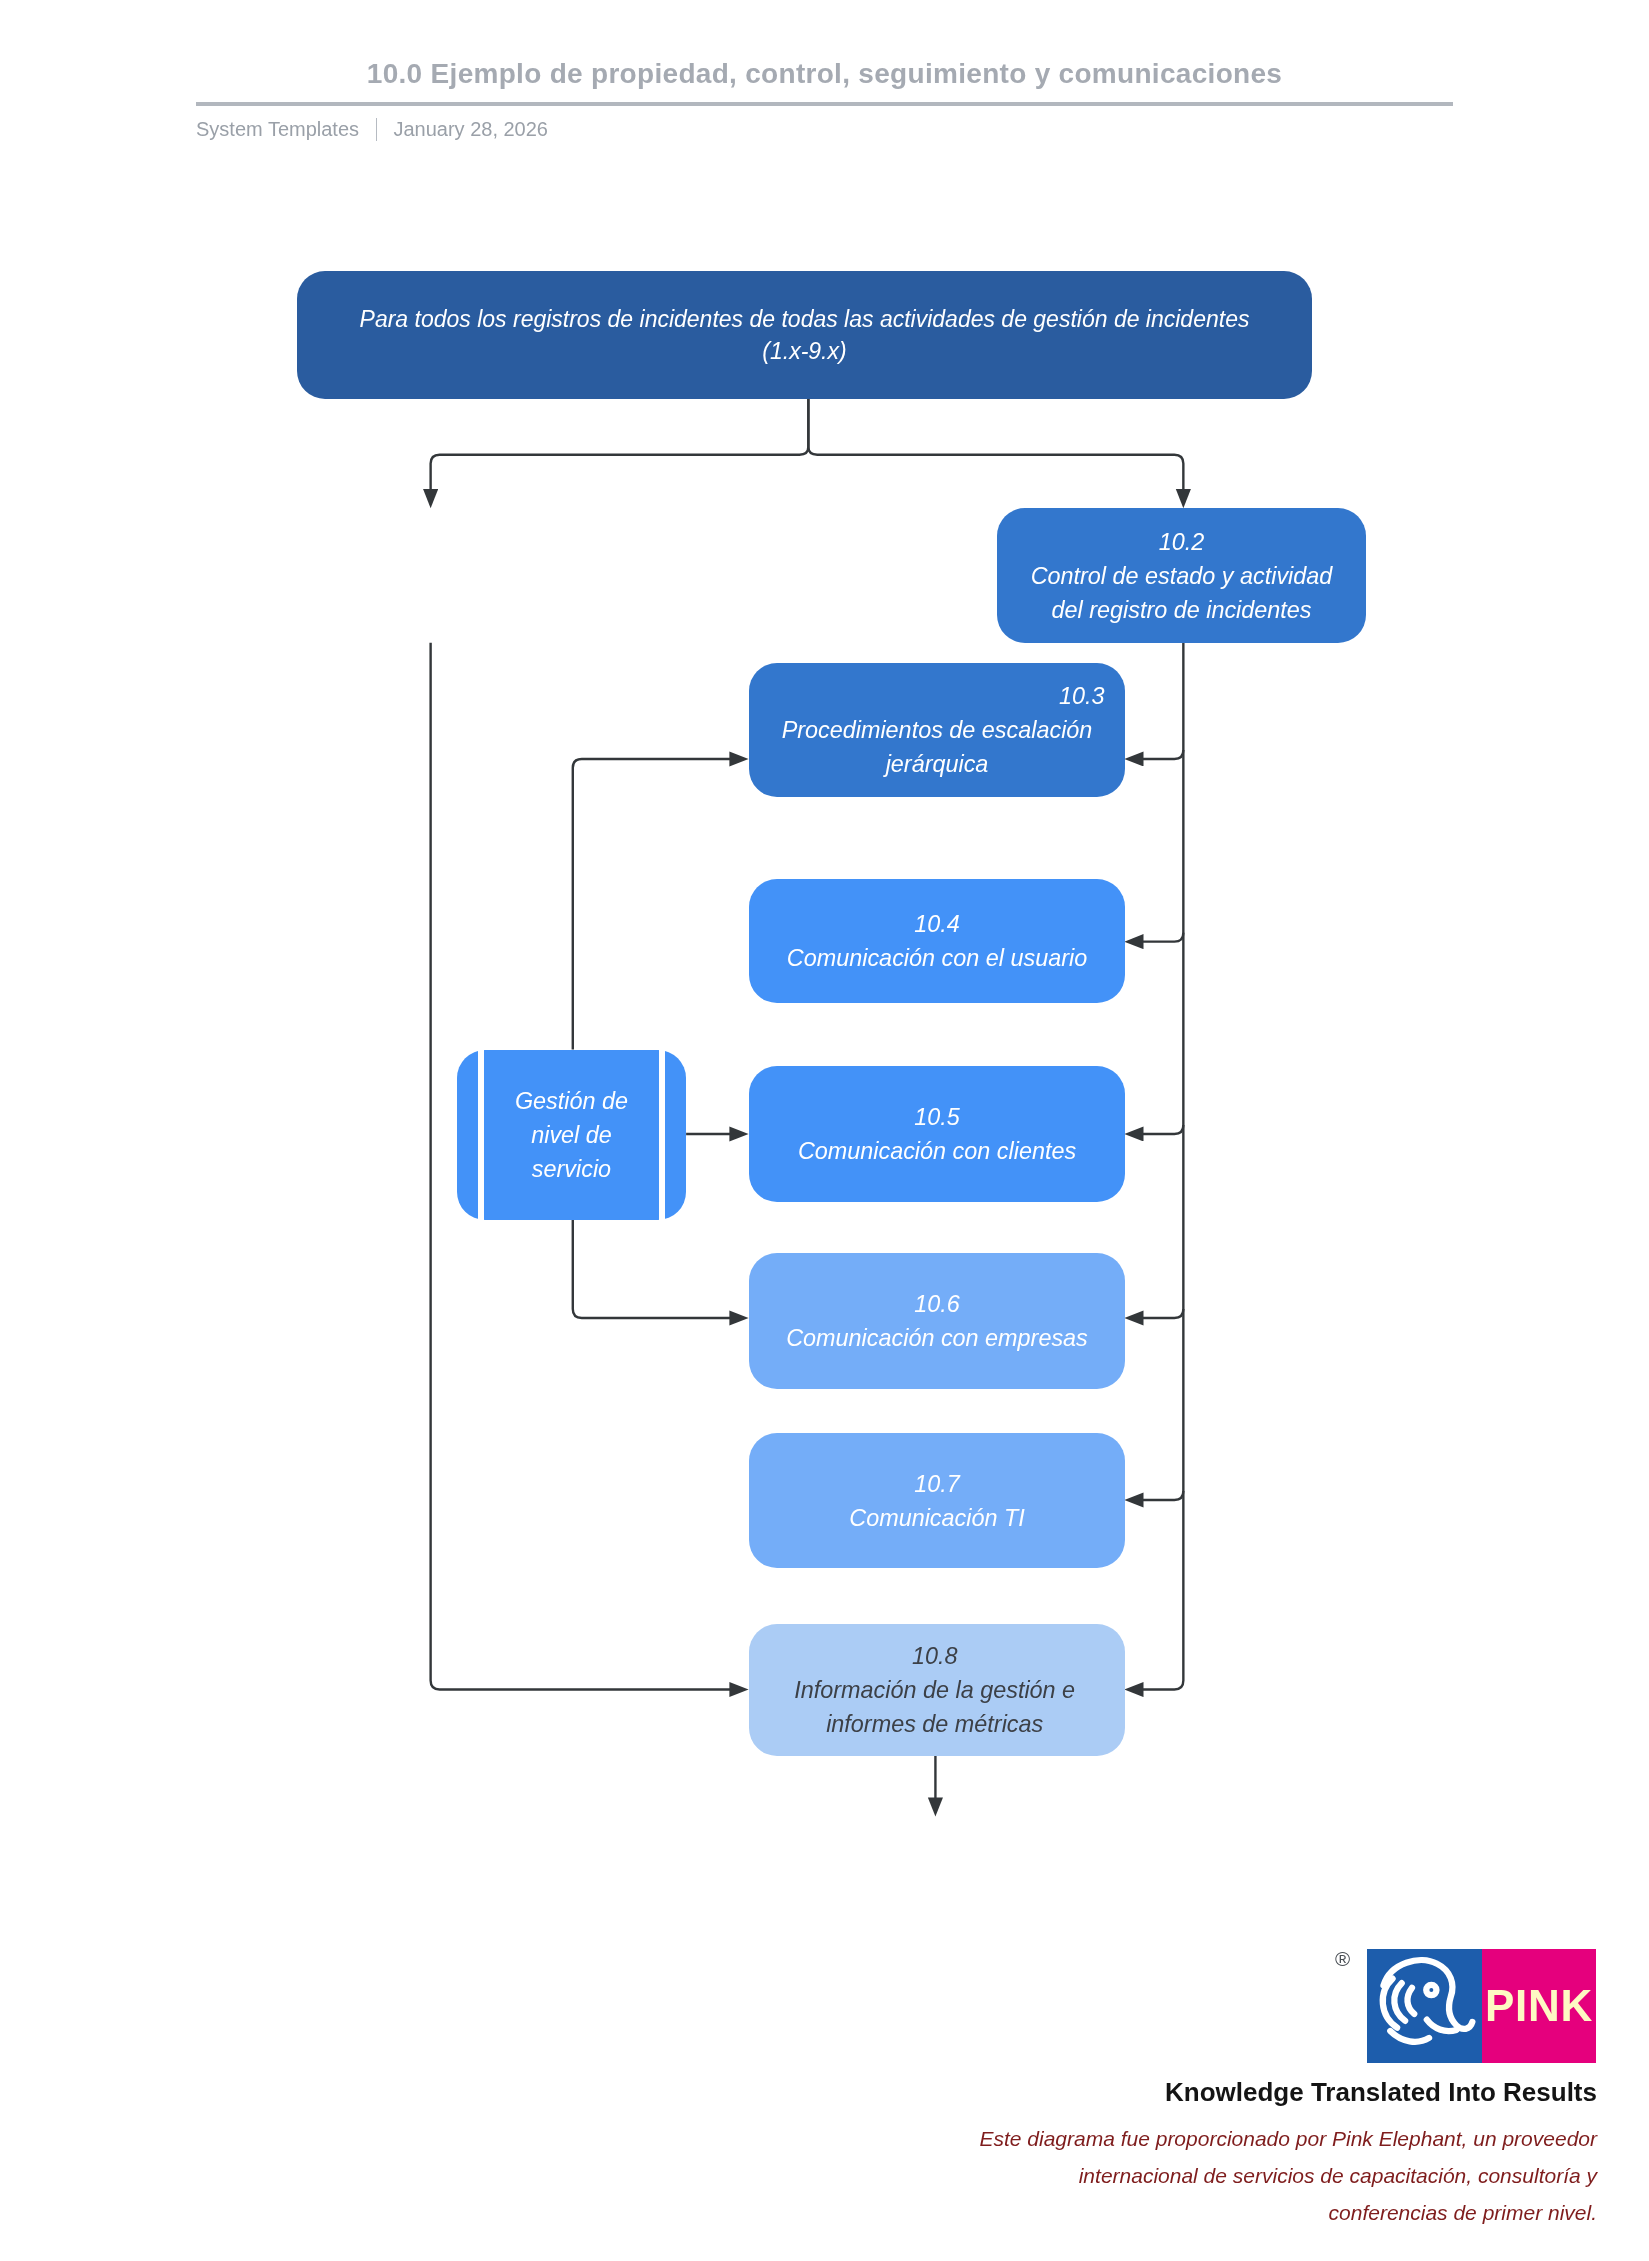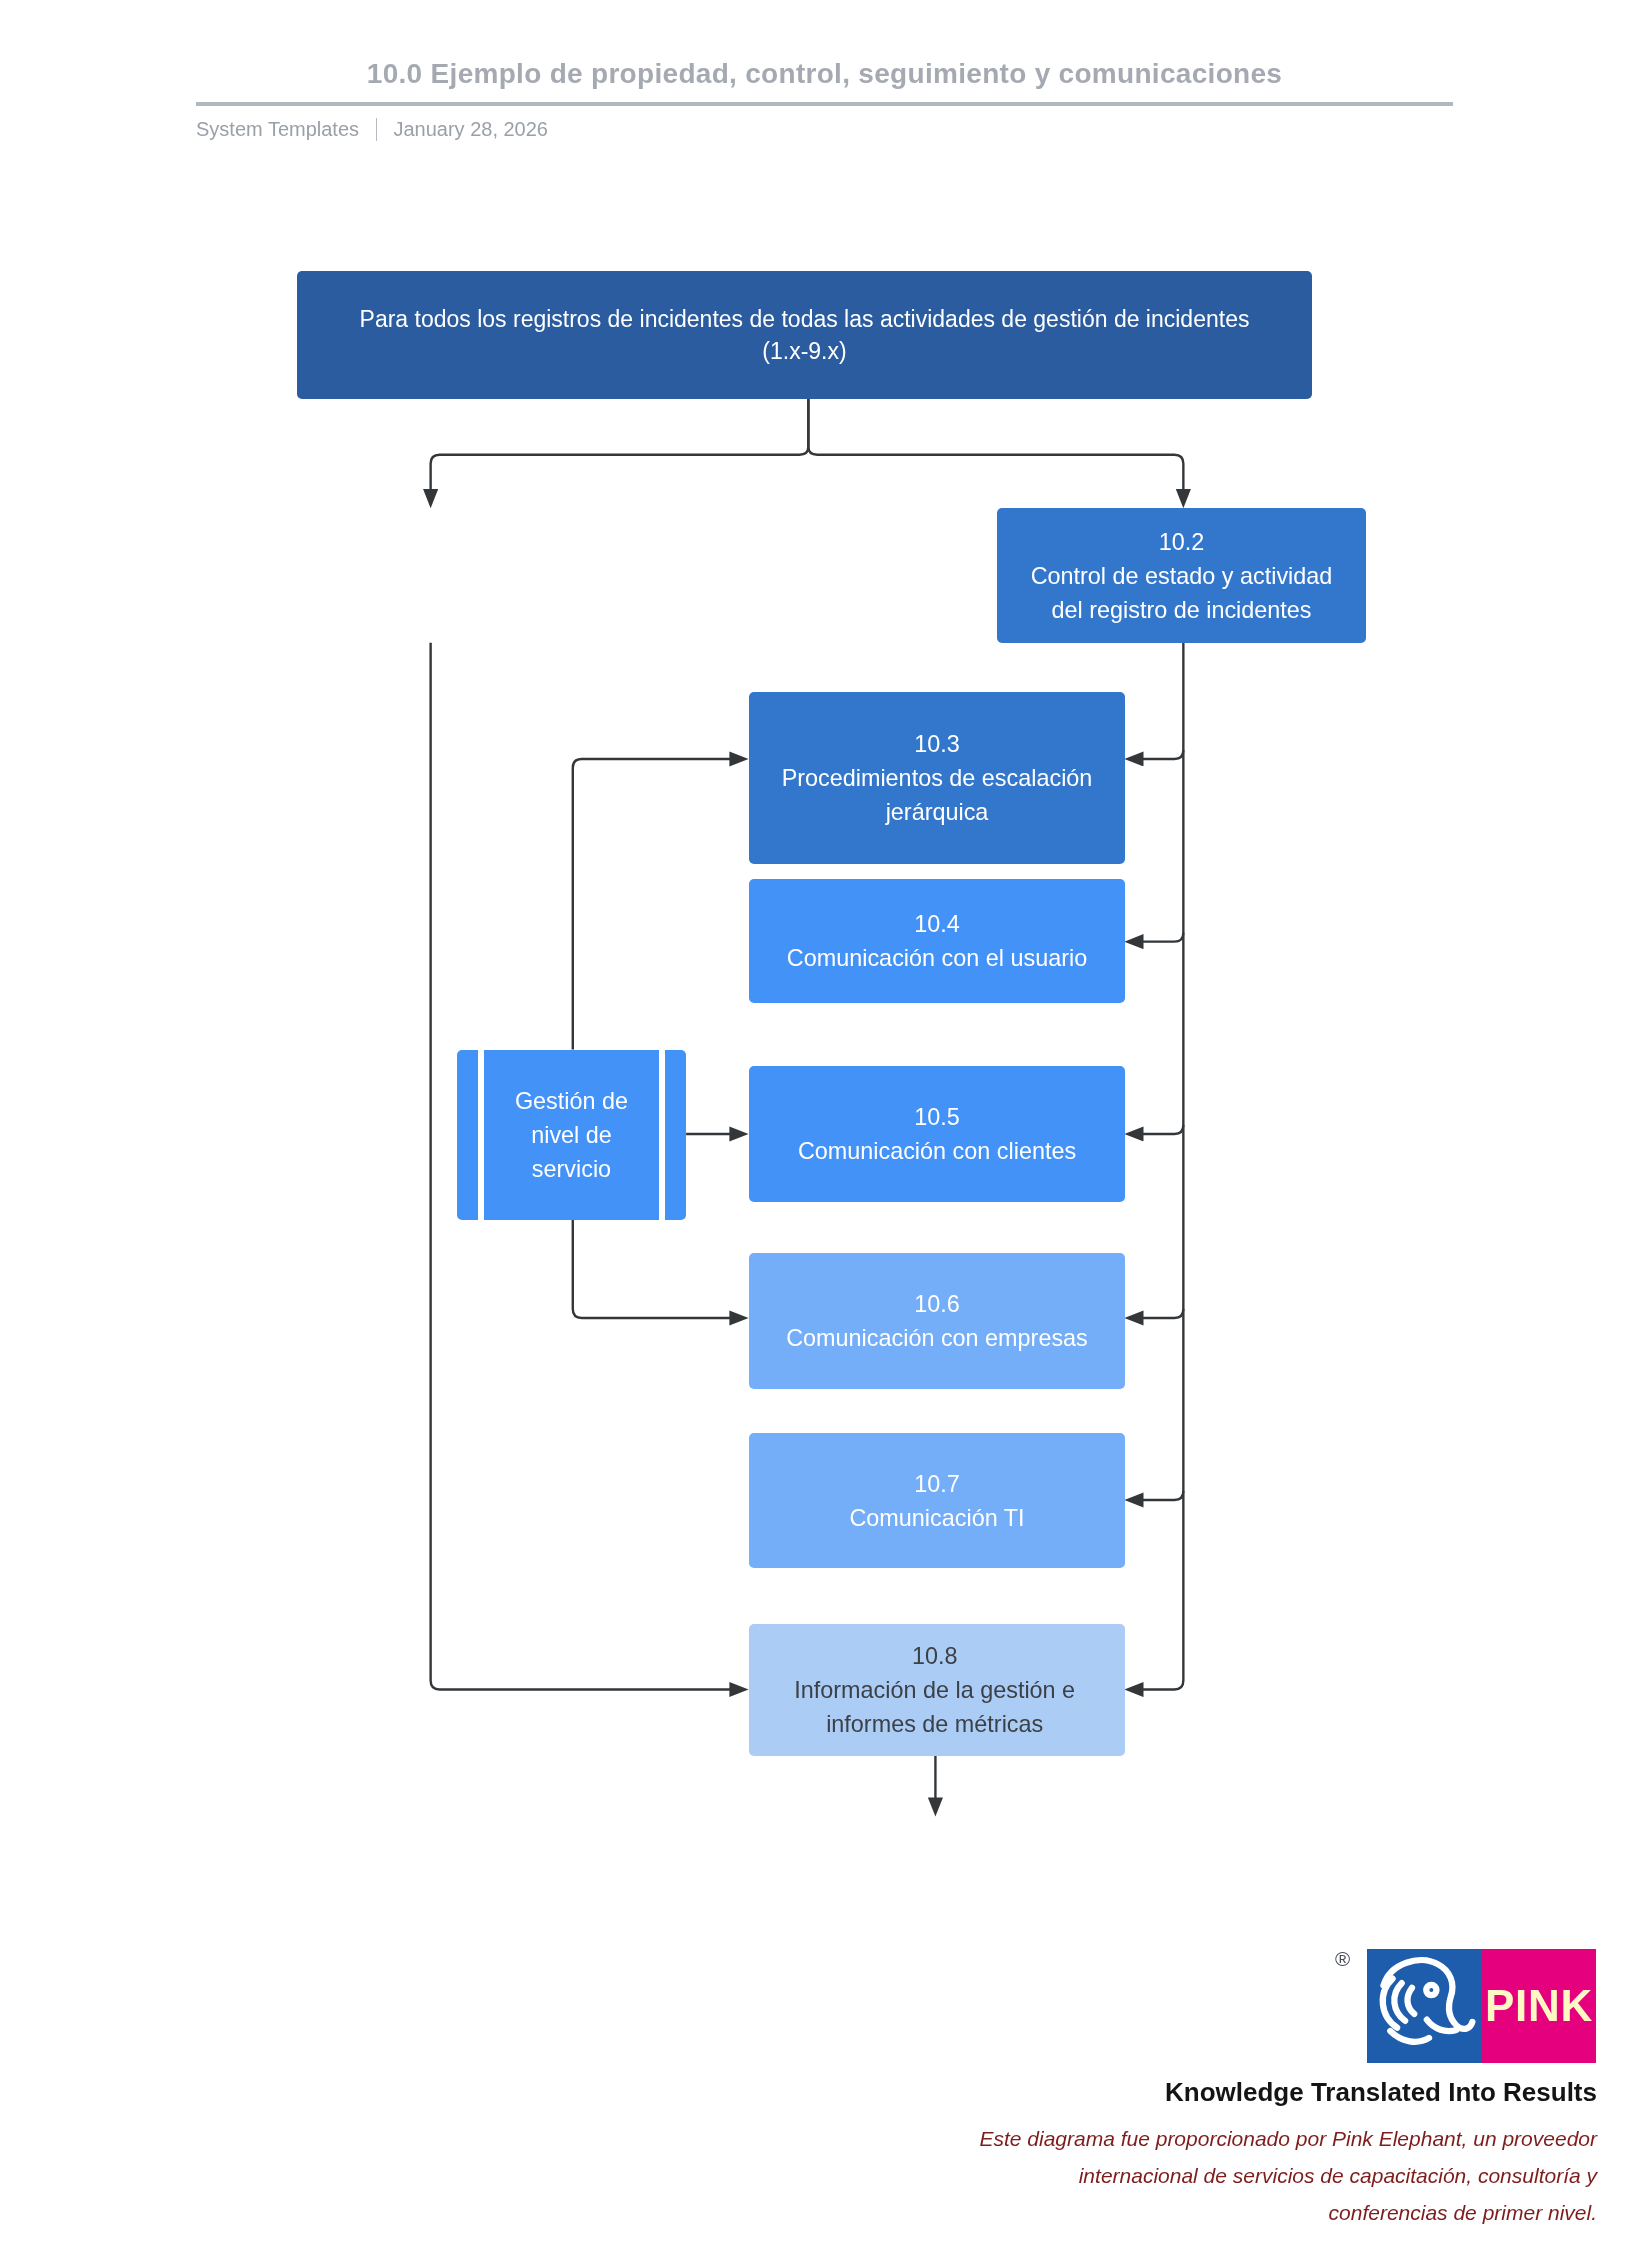--- a/index.html
+++ b/index.html
@@ -10,35 +10,35 @@
   
   .hdr { position:absolute; left:196px; top:58px; width:1257px; text-align:center; }
   .hdr h1 { font-size:28px; font-weight:bold; color:#a5aab2; letter-spacing:0.3px; }
   .hdr-rule { position:absolute; left:196px; top:102px; width:1257px; height:4.1px; background:#b2b7be; }
   .hdr-meta { position:absolute; left:196px; top:118px; width:1257px; text-align:left;
               font-size:20px; color:#9aa0a8; }
   .hdr-meta .sep { display:inline-block; width:1.4px; height:23.4px; background:#b6bbc2;
                    vertical-align:middle; margin:0 16.5px 2.7px 16.5px; }
 
   
-  .node { position:absolute; border-radius:5px; color:#ffffff; display:flex; flex-direction:column;
+  .node { position:absolute; border-radius:28px; color:#ffffff; display:flex; flex-direction:column;
           align-items:center; justify-content:center; text-align:center;
-          font-size:23.4px; line-height:34px; padding:0 20.6px; }
+          font-size:23.4px; line-height:34px; padding:0 20.6px;font-style:italic; }
   .c-banner { background:#2a5c9f; font-size:23px; line-height:32px; }
   .c-mid    { background:#3377cd; }
   .c-bright { background:#4392f8; }
   .c-light  { background:#74adf8; }
   .c-pale   { background:#abccf5; color:#3c4047;padding-left:16px; }
   .predef .bar { position:absolute; top:0; bottom:0; width:6.2px; background:#ffffff; }
   .predef .bar.l { left:20.6px; } .predef .bar.r { right:20.6px; }
 
   #banner { left:297px; top:271px; width:1015px; height:128px; }
   #n101 { left:244px;  top:508px;  width:371px; height:135px; }
   #n102 { left:997px; top:508px;  width:369px; height:135px; }
-  #n103 { left:749px; top:692px; width:376px; height:172px; }
+  #n103 { left:749px; top:663px; width:376px; height:134px;align-items:flex-end; }
   #n104 { left:749px; top:879px; width:376px; height:124px; }
   #n105 { left:749px; top:1066px; width:376px; height:136px; }
   #n106 { left:749px; top:1253px; width:376px; height:136px; }
   #n107 { left:749px; top:1433px; width:376px; height:135px; }
   #n108 { left:749px; top:1624px; width:376px; height:132px; }
   #slm  { left:457px;  top:1050px; width:229px; height:170px; padding:0 36px; }
   #improve { left:823px; top:1817px; width:225px; height:179px; padding:0 36px; }
 
   svg.edges { position:absolute; left:0; top:0; pointer-events:none; }
 

